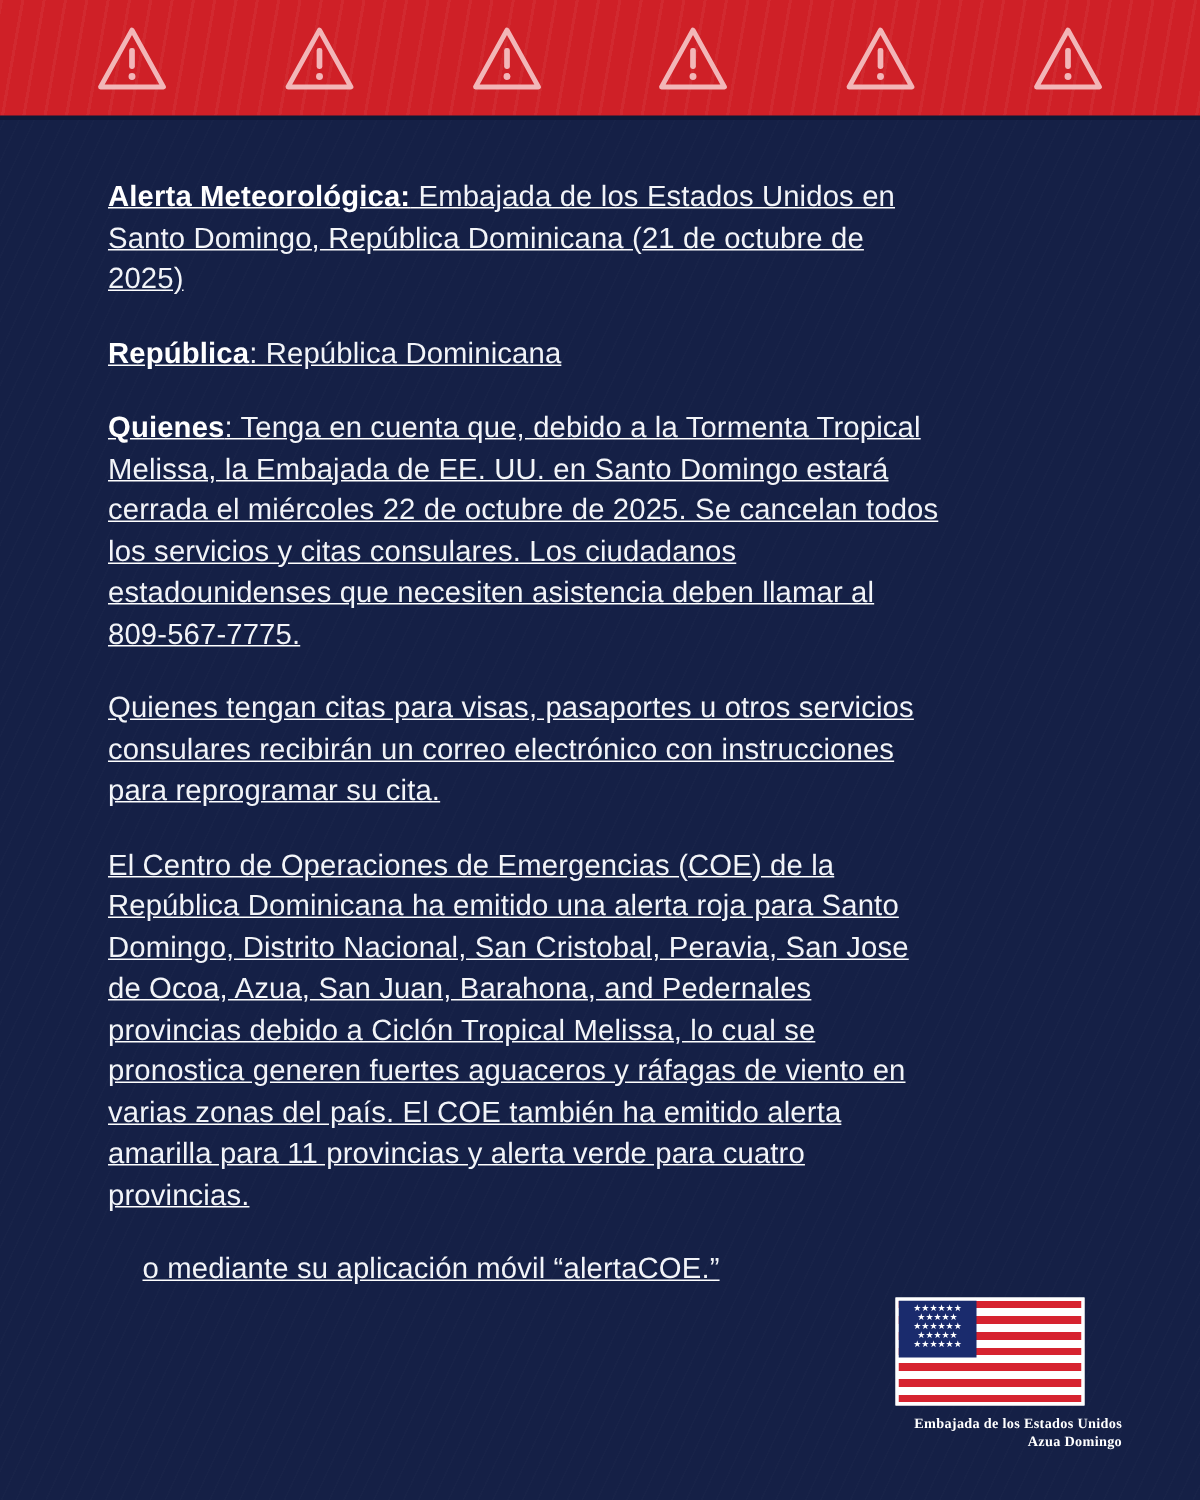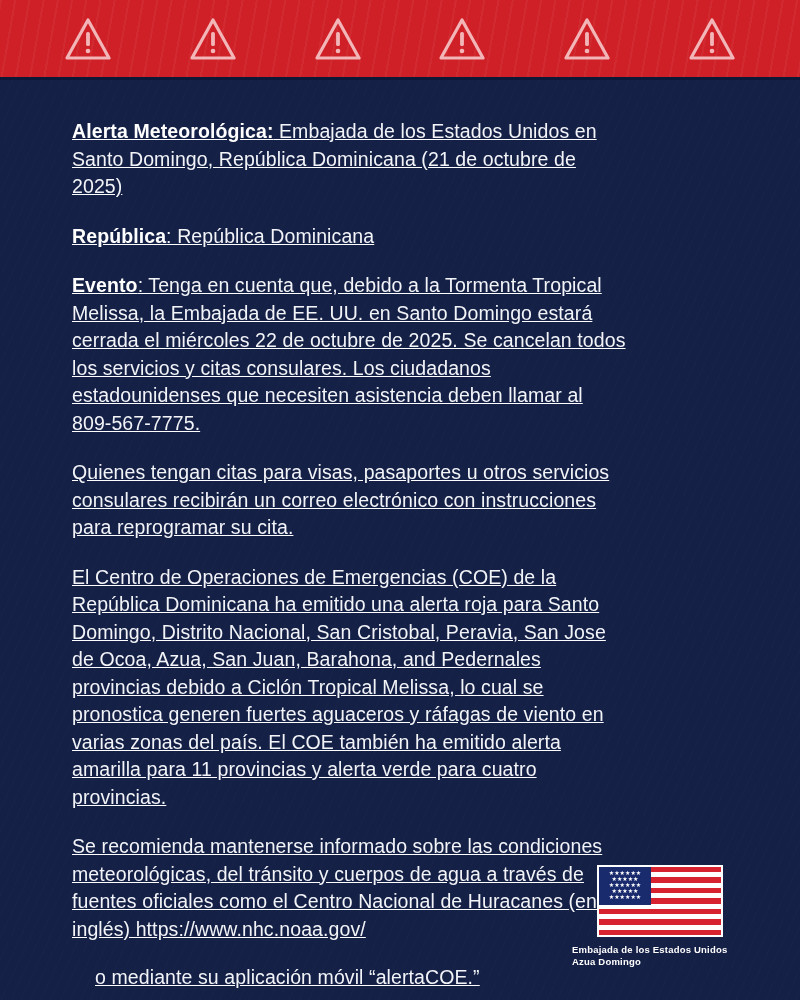--- a/index.html
+++ b/index.html
@@ -72,21 +72,22 @@
   .para a, .url {
     color: #f2f4f8;
     text-decoration: none;
   }
   
   #seal {
     position: absolute;
     right: 52px;
     bottom: 32px;
     width: 176px;
-    text-align: left;
+    text-align: right;
+    font-family: Liberation Serif, serif;
   }
   #flag {
     width: 126px;
     height: 72px;
     margin: 0 auto;
     position: relative;
     border: 2px solid #ffffff;
     box-sizing: border-box;
     background: #ffffff;
     overflow: hidden;
@@ -179,34 +180,31 @@
 
     <p class="para">
       <span class="lead">Alerta Meteorológica:</span><span> Embajada de los Estados Unidos en Santo Domingo, República Dominicana (21 de octubre de 2025)</span>
     </p>
 
     <p class="para">
       <span class="lead">República</span><span>: República Dominicana</span>
     </p>
 
     <p class="para">
-      <span class="lead">Evento</span><span>: Tenga en cuenta que, debido a la Tormenta Tropical Melissa, la Embajada de EE. UU. en Santo Domingo estará cerrada el miércoles 22 de octubre de 2025. Se cancelan todos los servicios y citas consulares. Los ciudadanos estadounidenses que necesiten asistencia deben llamar al 809-567-7775.</span>
+      <span class="lead">Quienes</span><span>: Tenga en cuenta que, debido a la Tormenta Tropical Melissa, la Embajada de EE. UU. en Santo Domingo estará cerrada el miércoles 22 de octubre de 2025. Se cancelan todos los servicios y citas consulares. Los ciudadanos estadounidenses que necesiten asistencia deben llamar al 809-567-7775.</span>
     </p>
 
     <p class="para">
       <span>Quienes tengan citas para visas, pasaportes u otros servicios consulares recibirán un correo electrónico con instrucciones para reprogramar su cita.</span>
     </p>
 
     <p class="para">
       <span>El Centro de Operaciones de Emergencias (COE) de la República Dominicana ha emitido una alerta roja para Santo Domingo, Distrito Nacional, San Cristobal, Peravia, San Jose de Ocoa, Azua, San Juan, Barahona, and Pedernales provincias debido a Ciclón Tropical Melissa, lo cual se pronostica generen fuertes aguaceros y ráfagas de viento en varias zonas del país. El COE también ha emitido alerta amarilla para 11 provincias y alerta verde para cuatro provincias.</span>
     </p>
 
-    <p class="para tight">
-      <span>Se recomienda mantenerse informado sobre las condiciones meteorológicas, del tránsito y cuerpos de agua a través de fuentes oficiales como el Centro Nacional de Huracanes (en inglés)  https://www.nhc.noaa.gov/</span>
-    </p>
 
 
     <p class="para" style="margin-top:0;margin-left:23px;">
       <span>o mediante su aplicación móvil “alertaCOE.”</span>
     </p>
 
   </div>
 
   <div id="seal">
     <div id="flag">

